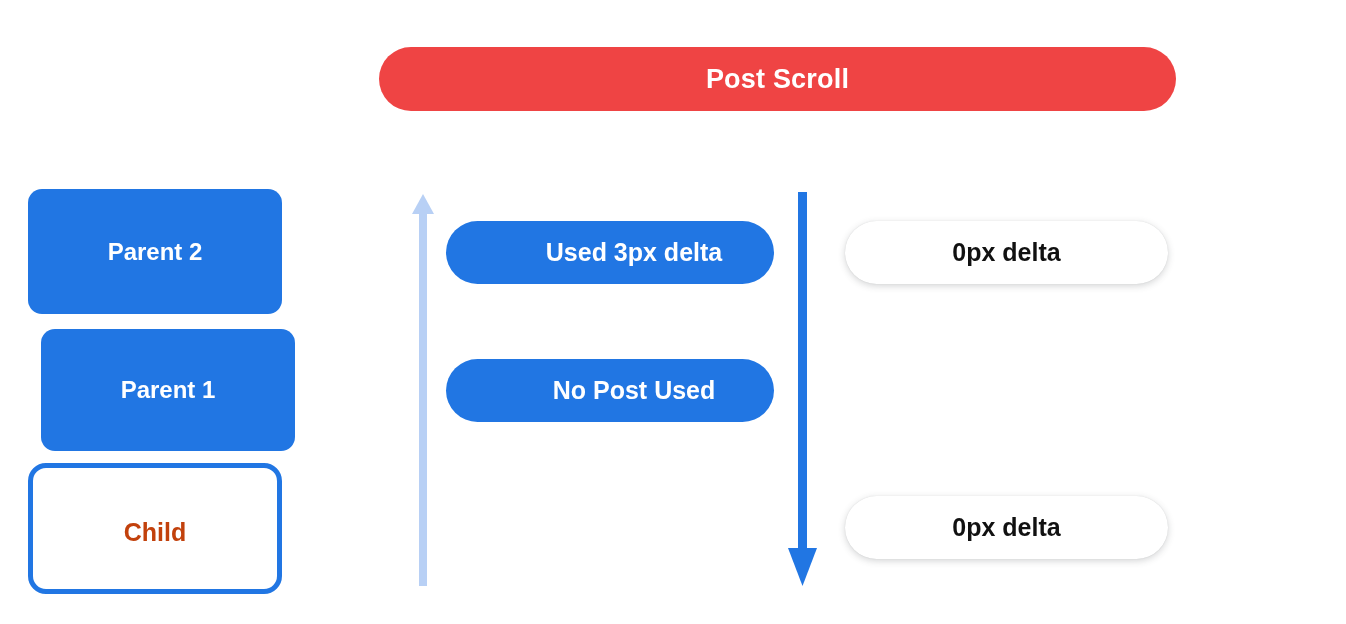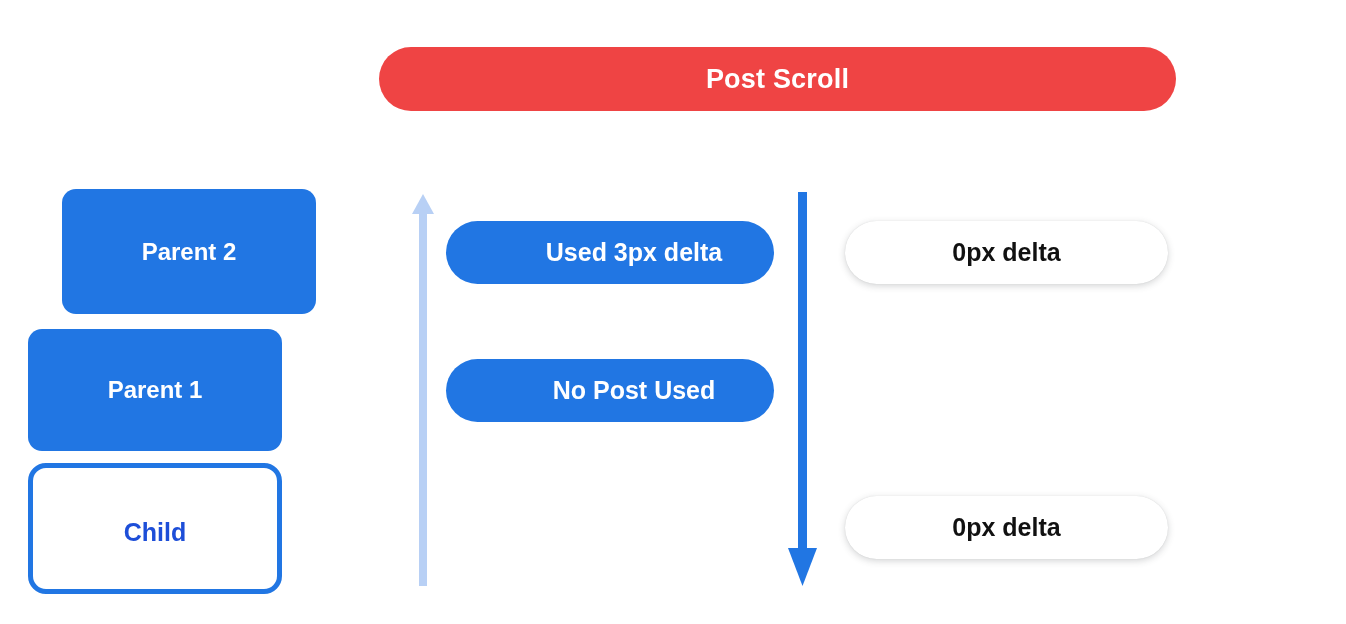--- a/index.html
+++ b/index.html
@@ -59,27 +59,27 @@
     color: #ffffff;
     font-size: 24px;
     font-weight: bold;
   }
   .stack-box.outlined {
     background: #ffffff;
     border: 5px solid #2176e3;
     border-radius: 18px;
   }
   .stack-box.outlined .stack-label {
-    color: #1d4ed8;
+    color: #c2410c;
     font-size: 25px;
     font-weight: bold;
     margin-top: 8px;
   }
-  #box-parent2 { top: 189px;  height: 125px; margin-left: 34px; }
-  #box-parent1 { top: 329px;  height: 122px; }
+  #box-parent2 { top: 189px;  height: 125px; }
+  #box-parent1 { top: 329px;  height: 122px; margin-left: 13px; }
   #box-child   { top: 463px;  height: 131px; }
 
   
   .pill-blue {
     position: absolute;
     left: 446px;
     width: 328px;
     height: 63px;
     background: #2176e3;
     border-radius: 32px;

